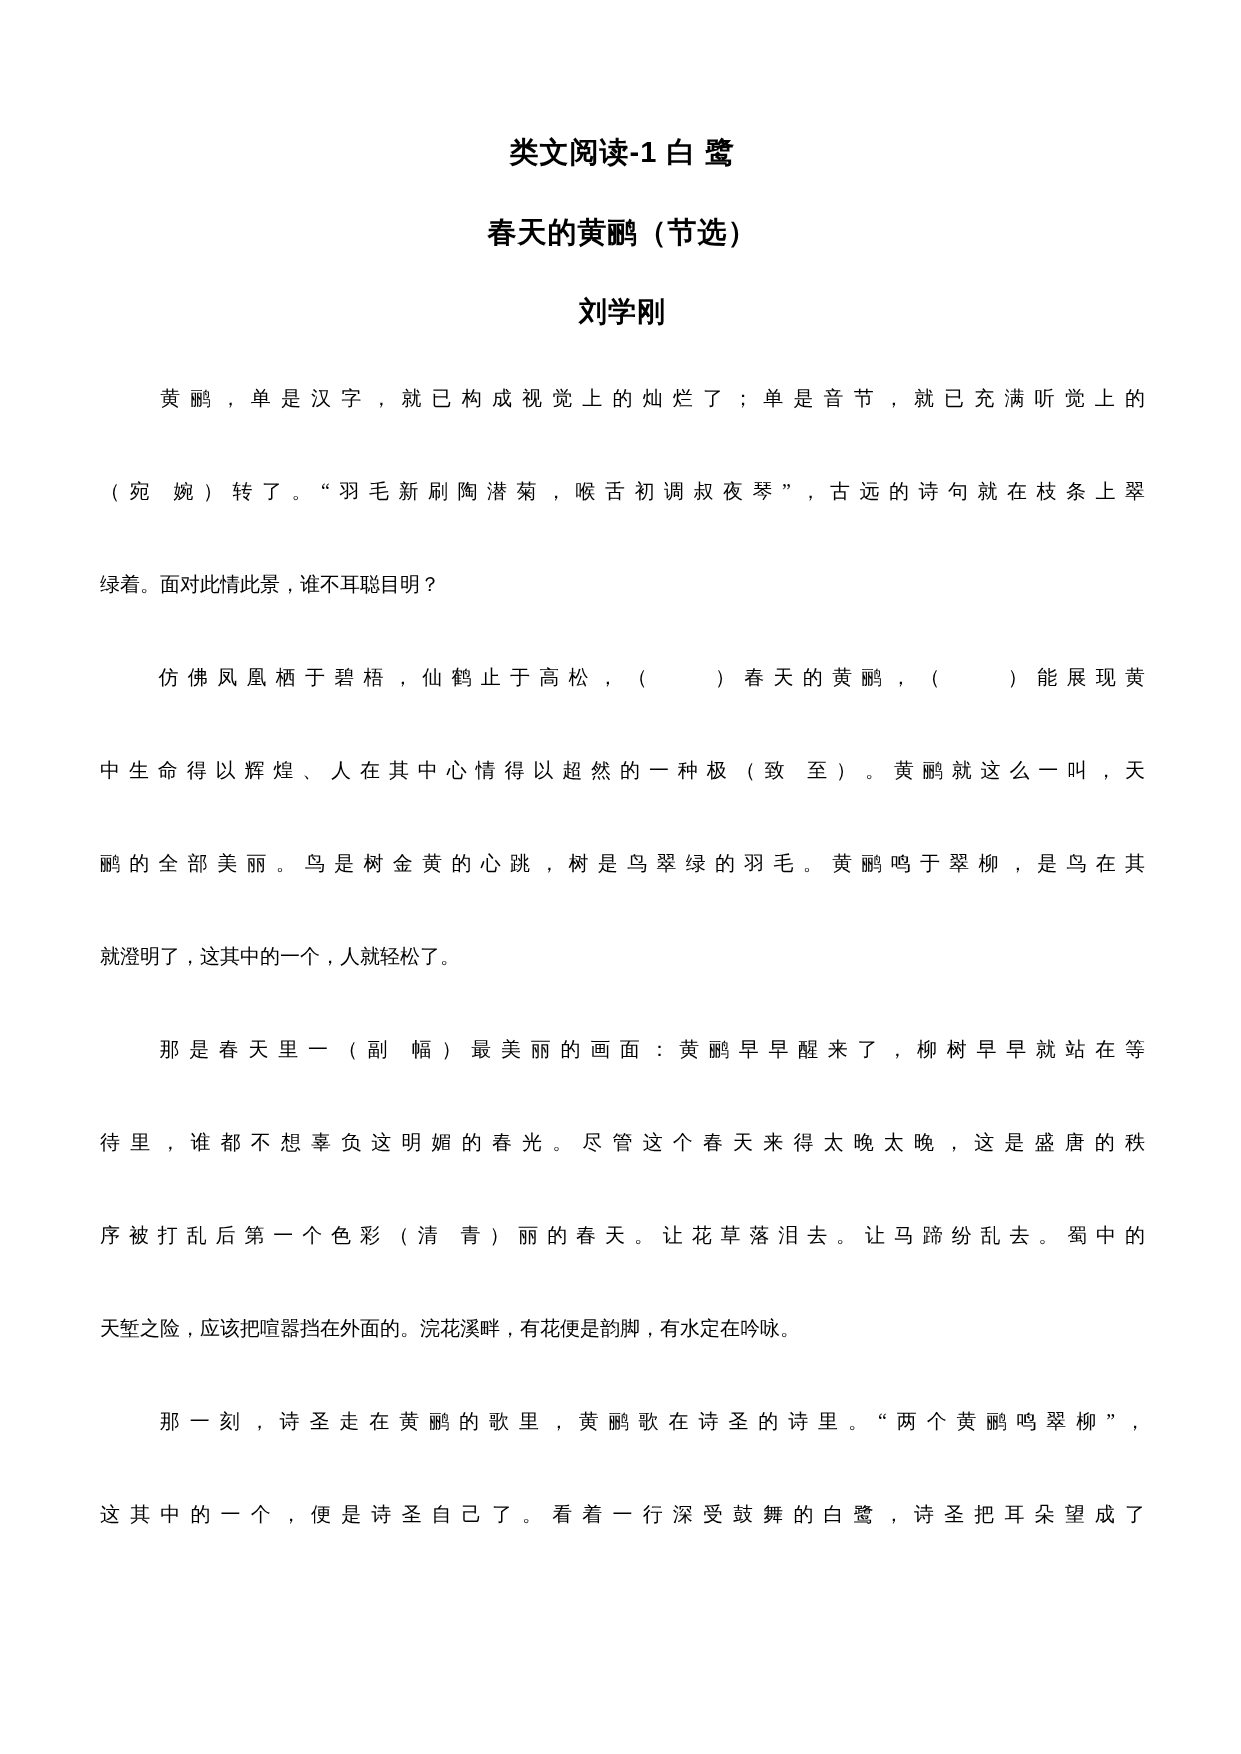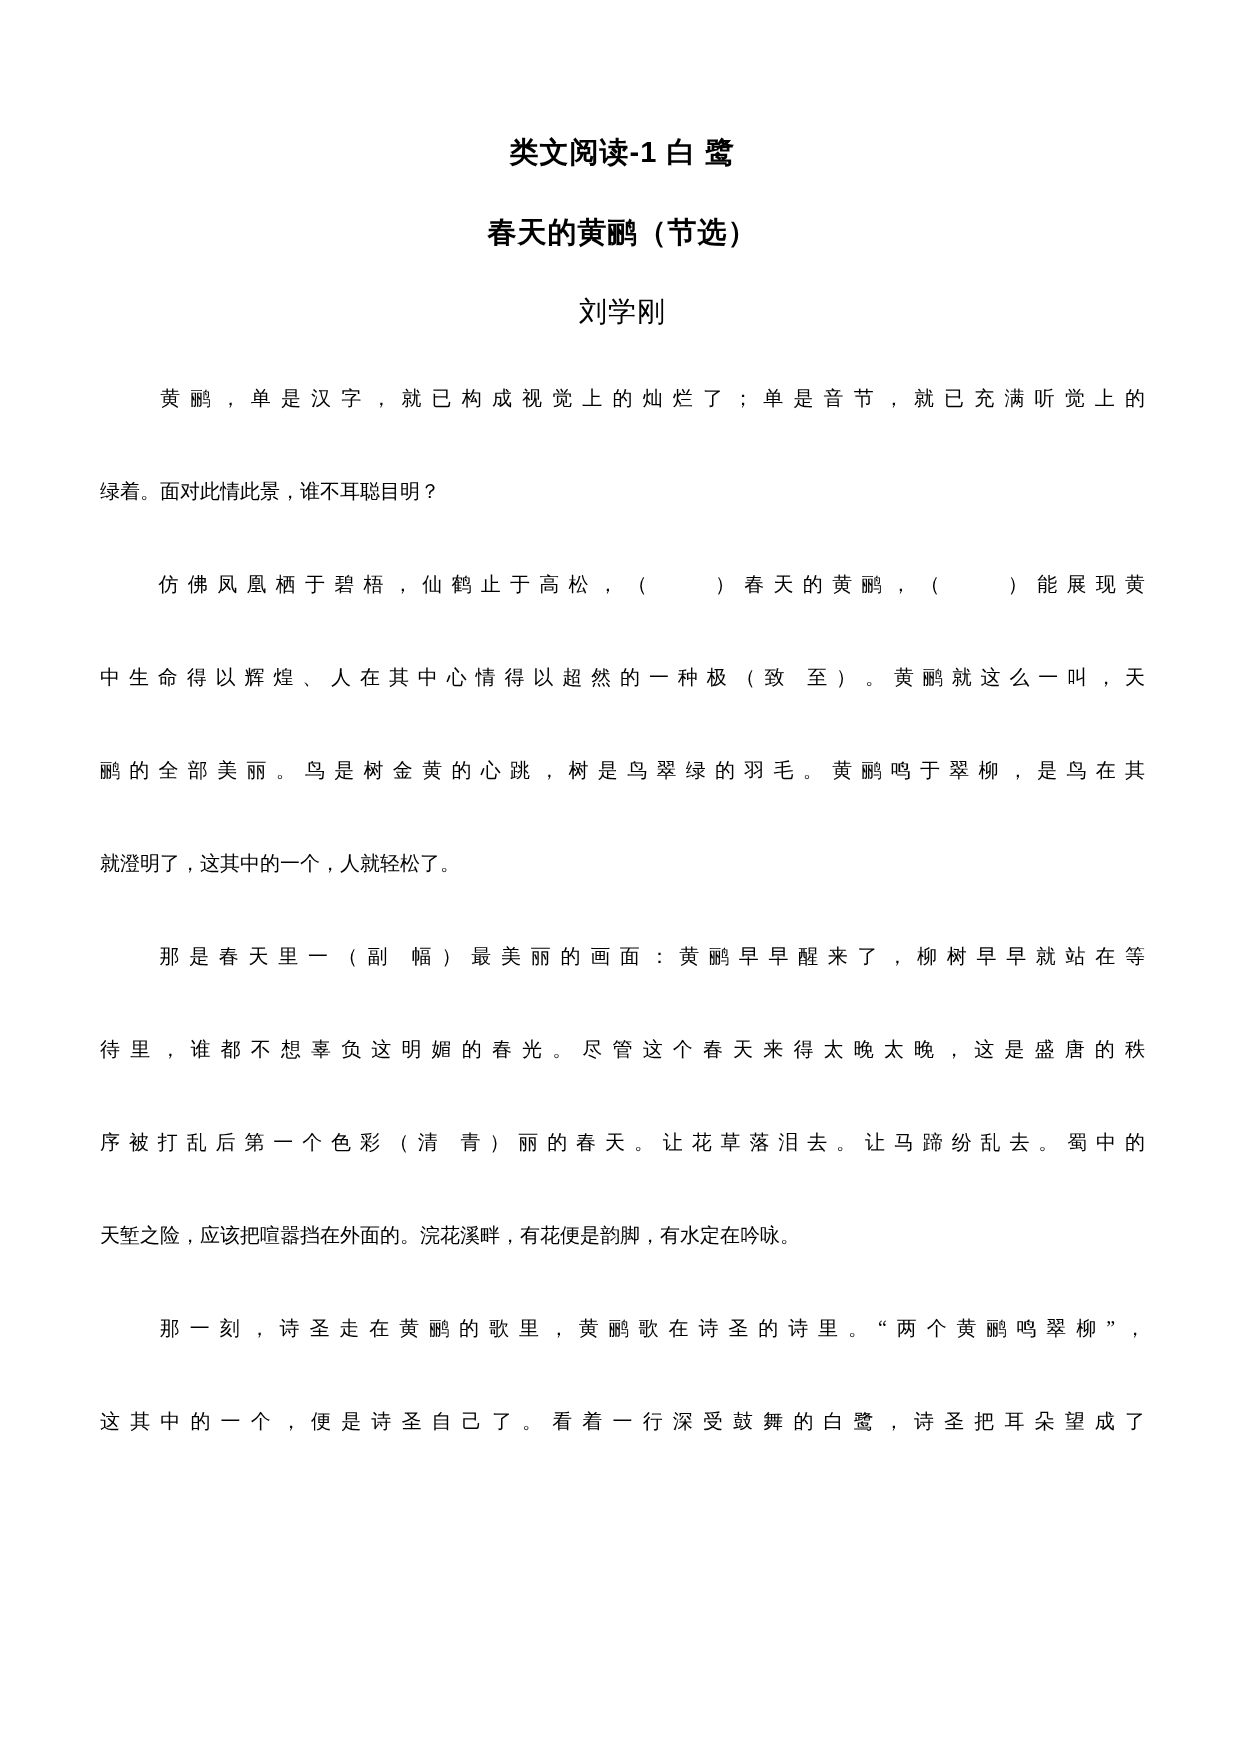--- a/index.html
+++ b/index.html
@@ -26,21 +26,21 @@
   }
   .doc-title,
   .doc-subtitle {
     font-family: "Liberation Sans", "DejaVu Sans", sans-serif;
     font-weight: bold;
     font-size: 29px;
     letter-spacing: 1px;
   }
   .doc-author {
     font-family: "Liberation Serif", "DejaVu Serif", serif;
-    font-weight: normal;
+    font-weight: bold;
     font-size: 28px;
     letter-spacing: 1px;
   }
   .doc-body {
     font-family: "Liberation Serif", "DejaVu Serif", serif;
     font-size: 20px;
   }
   .doc-body .line {
     height: 93px;
     line-height: 93px;
@@ -54,20 +54,21 @@
 </style>
 </head>
 <body>
 
 <div class="page">
   <div class="header-line doc-title">类文阅读-1 白 鹭</div>
   <div class="header-line doc-subtitle">春天的黄鹂（节选）</div>
   <div class="header-line doc-author">刘学刚</div>
   <div class="doc-body">
       <div class="line fill">　　黄鹂，单是汉字，就已构成视觉上的灿烂了；单是音节，就已充满听觉上的</div>
+      <div class="line fill">（宛 婉）转了。“羽毛新刷陶潜菊，喉舌初调叔夜琴”，古远的诗句就在枝条上翠</div>
       <div class="line">绿着。面对此情此景，谁不耳聪目明？</div>
       <div class="line fill">　　仿佛凤凰栖于碧梧，仙鹤止于高松，（　　）春天的黄鹂，（　　）能展现黄</div>
       <div class="line fill">中生命得以辉煌、人在其中心情得以超然的一种极（致 至）。黄鹂就这么一叫，天</div>
       <div class="line fill">鹂的全部美丽。鸟是树金黄的心跳，树是鸟翠绿的羽毛。黄鹂鸣于翠柳，是鸟在其</div>
       <div class="line">就澄明了，这其中的一个，人就轻松了。</div>
       <div class="line fill">　　那是春天里一（副 幅）最美丽的画面：黄鹂早早醒来了，柳树早早就站在等</div>
       <div class="line fill">待里，谁都不想辜负这明媚的春光。尽管这个春天来得太晚太晚，这是盛唐的秩</div>
       <div class="line fill">序被打乱后第一个色彩（清 青）丽的春天。让花草落泪去。让马蹄纷乱去。蜀中的</div>
       <div class="line">天堑之险，应该把喧嚣挡在外面的。浣花溪畔，有花便是韵脚，有水定在吟咏。</div>
       <div class="line fill">　　那一刻，诗圣走在黄鹂的歌里，黄鹂歌在诗圣的诗里。“两个黄鹂鸣翠柳”，</div>

